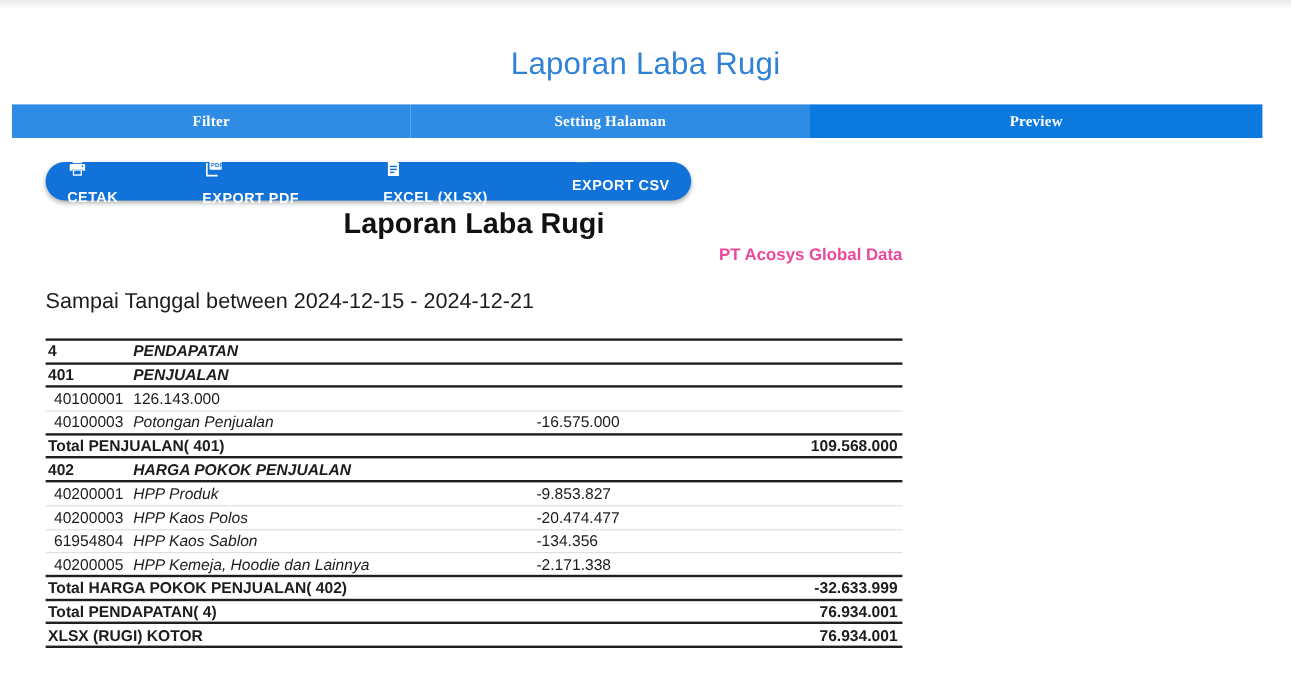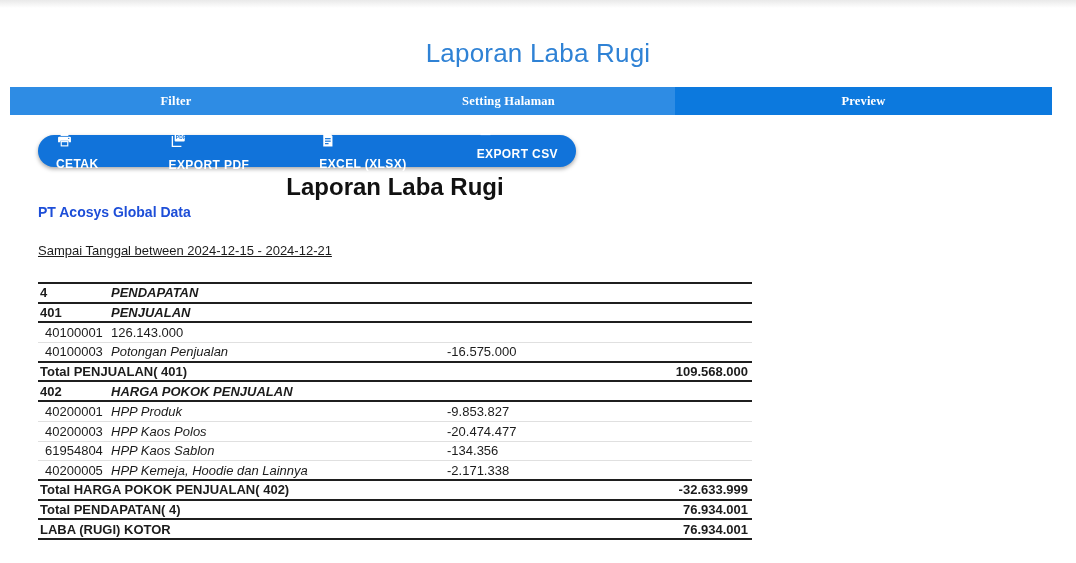--- a/index.html
+++ b/index.html
@@ -26,22 +26,22 @@
   .toolbar{margin:20px 0 0 38px;width:538px;height:32px;border-radius:16px;
     background:var(--toolbar-blue);display:flex;align-items:center;
     justify-content:space-between;padding:0 16px;
     box-shadow:0 2px 4px rgba(0,0,0,.35);}
   .tb-btn{display:flex;align-items:flex-start;gap:9px;background:transparent;border:0;
     color:#fff;font-family:"Liberation Sans",sans-serif;font-size:12px;font-weight:bold;
     letter-spacing:.4px;cursor:pointer;padding:0 2px;white-space:nowrap;flex-direction:column;}
   .tb-btn .ic{display:flex;align-items:center;}
   .report{margin-left:38px;width:714px;}
   .r-title{margin-top:6px;text-align:center;font-size:24px;line-height:28px;font-weight:bold;color:#111;}
-  .r-company{margin-top:3px;text-align:left;font-size:14px;line-height:17px;font-weight:bold;color:#1d4ed8;}
-  .r-period{margin-top:22px;font-size:13px;line-height:16px;color:#1c1c1c;text-decoration:underline;}
+  .r-company{margin-top:3px;text-align:right;font-size:14px;line-height:17px;font-weight:bold;color:#ec4899;}
+  .r-period{margin-top:22px;font-size:18px;line-height:16px;color:#1c1c1c;}
   .r-table{margin-top:23px;border-top:2px solid var(--line-dark);}
   .trow{display:flex;align-items:center;height:19.7px;font-size:13px;}
   .trow.sep-dark{border-bottom:2px solid var(--line-dark);}
   .trow.sep-light{border-bottom:1px solid var(--line-light);}
   .trow.section .cell,.trow.total .cell{font-weight:bold;}
   .cell{display:block;}
   .c-code{width:73px;padding-left:2px;}
   .trow.detail .c-code{padding-left:7px;font-weight:normal;}
   .c-name{flex:1;font-style:italic;}
   .c-amount{width:190px;}
@@ -184,18 +184,18 @@
         <span class="cell c-label">Total HARGA POKOK PENJUALAN( 402)</span>
         <span class="cell c-amount"></span>
         <span class="cell c-total">-32.633.999</span>
       </div>
       <div class="trow total sep-dark">
         <span class="cell c-label">Total PENDAPATAN( 4)</span>
         <span class="cell c-amount"></span>
         <span class="cell c-total">76.934.001</span>
       </div>
       <div class="trow total sep-dark">
-        <span class="cell c-label">LABA (RUGI) KOTOR</span>
+        <span class="cell c-label">XLSX (RUGI) KOTOR</span>
         <span class="cell c-amount"></span>
         <span class="cell c-total">76.934.001</span>
       </div>
     </div>
 </div>
 
 </body></html>

